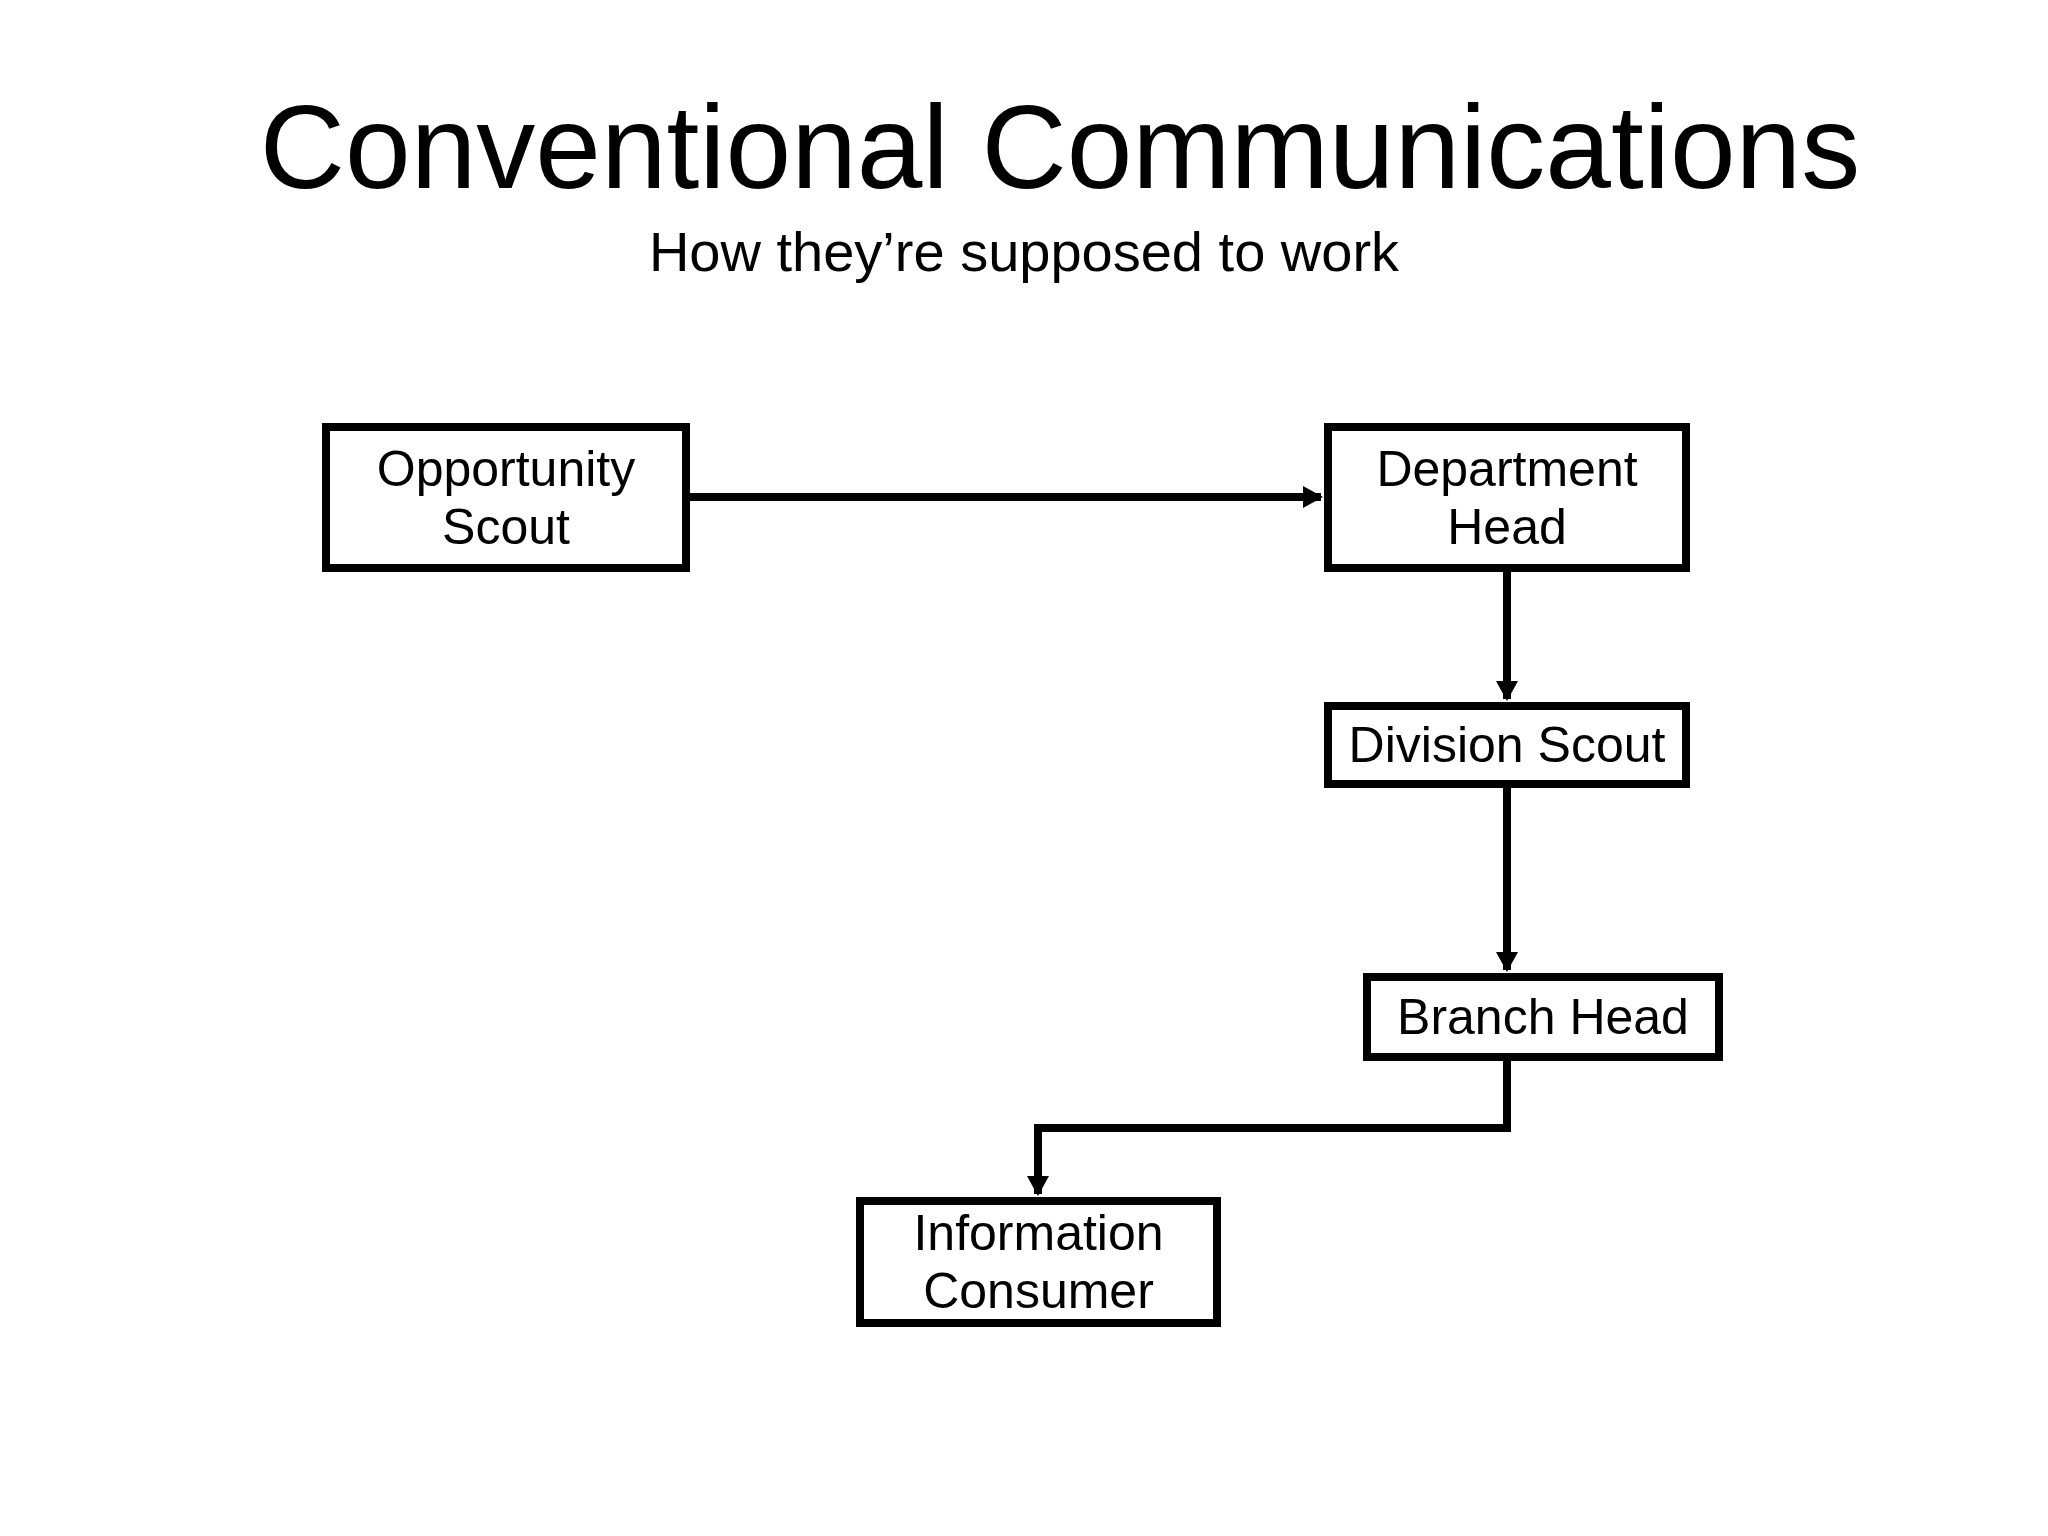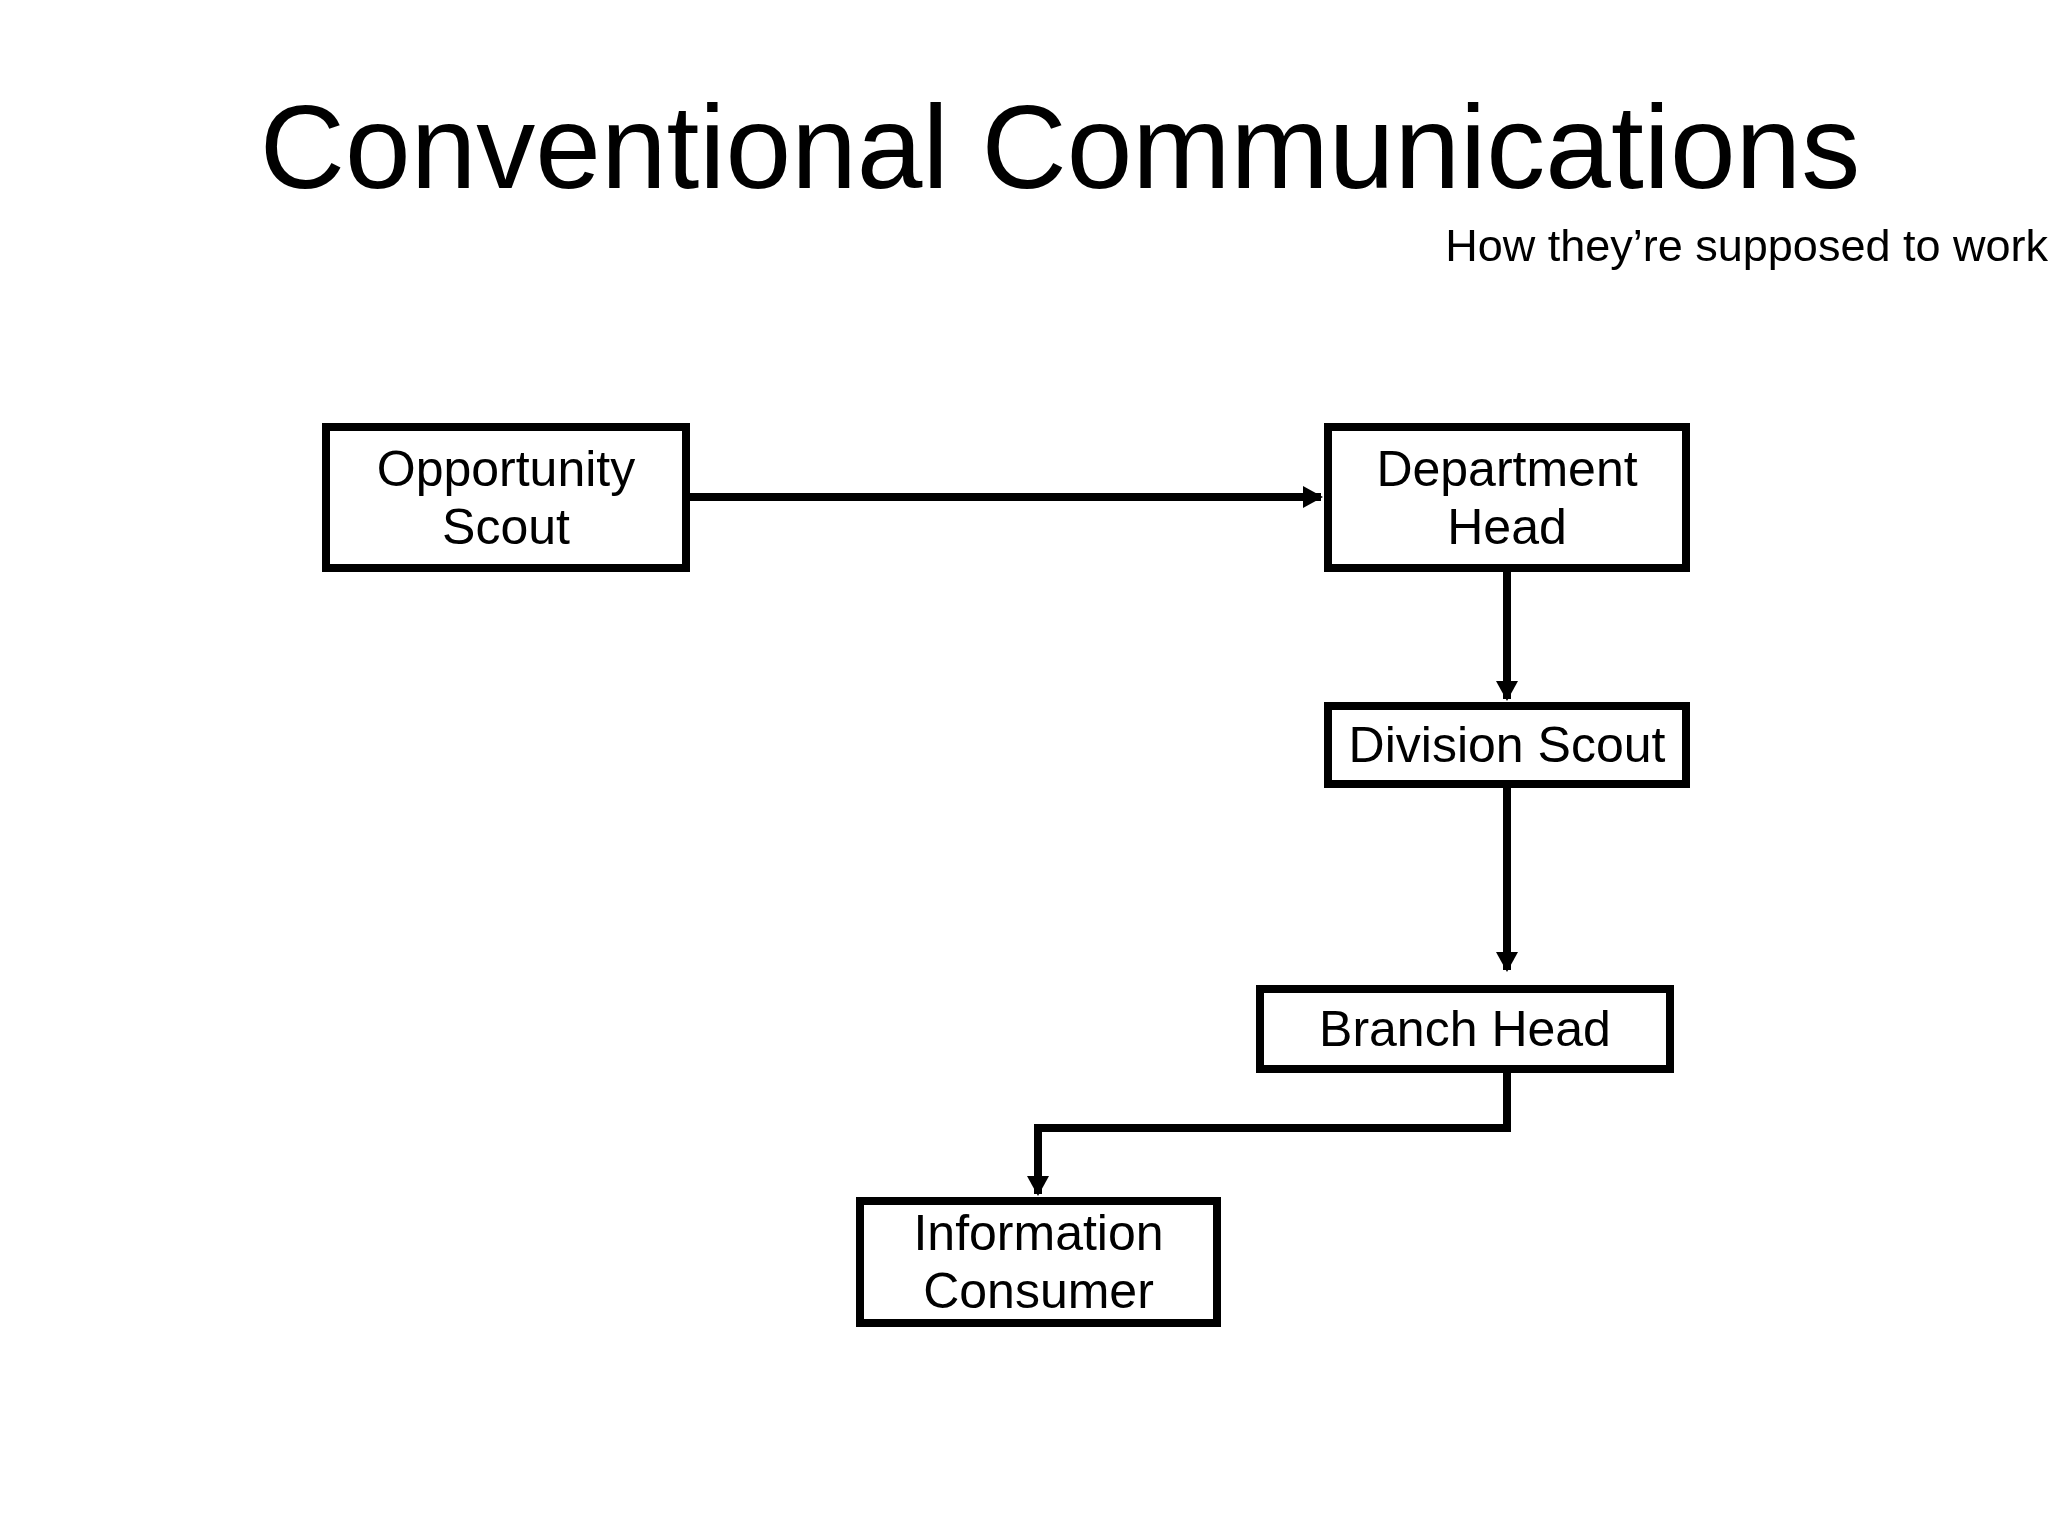--- a/index.html
+++ b/index.html
@@ -30,43 +30,43 @@
     font-weight: 400;
     line-height: 1.15;
     white-space: nowrap;
     margin-left: 36px;
   }
   .subtitle {
     position: absolute;
     top: 220px;
     left: 0;
     width: 100%;
-    text-align: right;
-    font-size: 45px;
+    text-align: center;
+    font-size: 56px;
     font-weight: 400;
     line-height: 1.15;
     white-space: nowrap;
   }
   .node {
     position: absolute;
     box-sizing: border-box;
     border: 8px solid #000000;
     background: #ffffff;
     display: flex;
     align-items: center;
     justify-content: center;
     text-align: center;
     font-size: 50px;
     line-height: 1.16;
     padding: 0 6px;
   }
   .node-opportunity-scout   { left: 322px;  top: 423px;  width: 368px; height: 149px; align-items: center; }
   .node-department-head     { left: 1324px; top: 423px;  width: 366px; height: 149px; }
   .node-division-head       { left: 1324px; top: 702px;  width: 366px; height: 86px;  }
-  .node-branch-head         { left: 1256px; top: 973px;  width: 418px; height: 88px; margin-top: 12px;  }
+  .node-branch-head         { left: 1363px; top: 973px;  width: 360px; height: 88px;  }
   .node-information-consumer{ left: 856px;  top: 1197px; width: 365px; height: 130px; }
   .edges-layer {
     position: absolute;
     left: 0;
     top: 0;
     width: 2048px;
     height: 1536px;
     pointer-events: none;
   }
   .edge {

